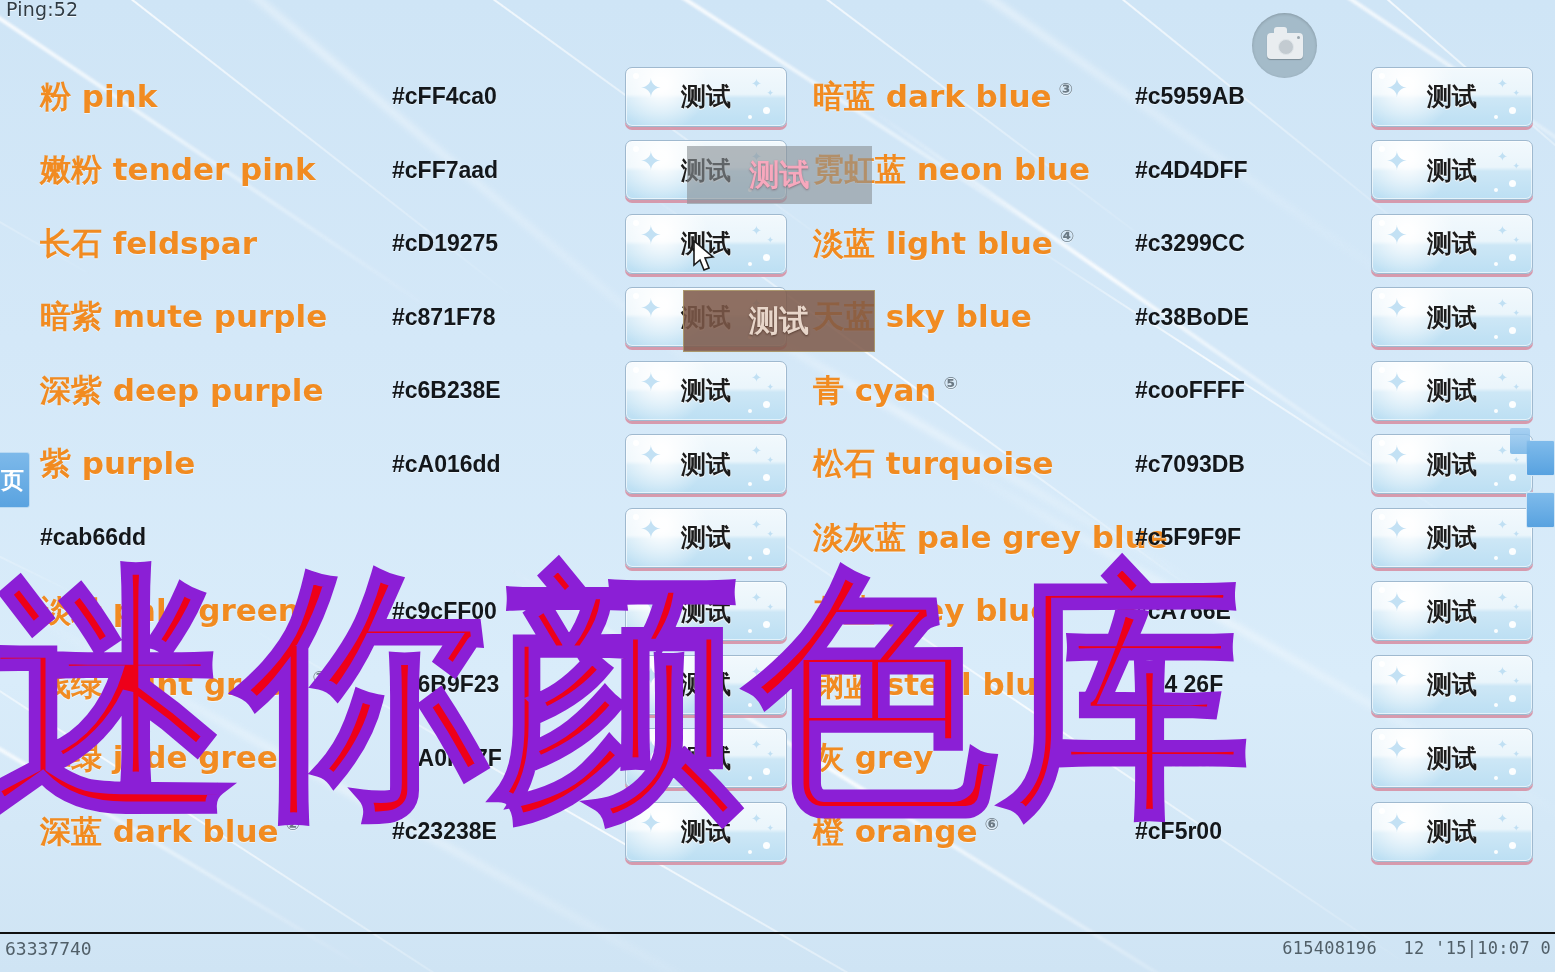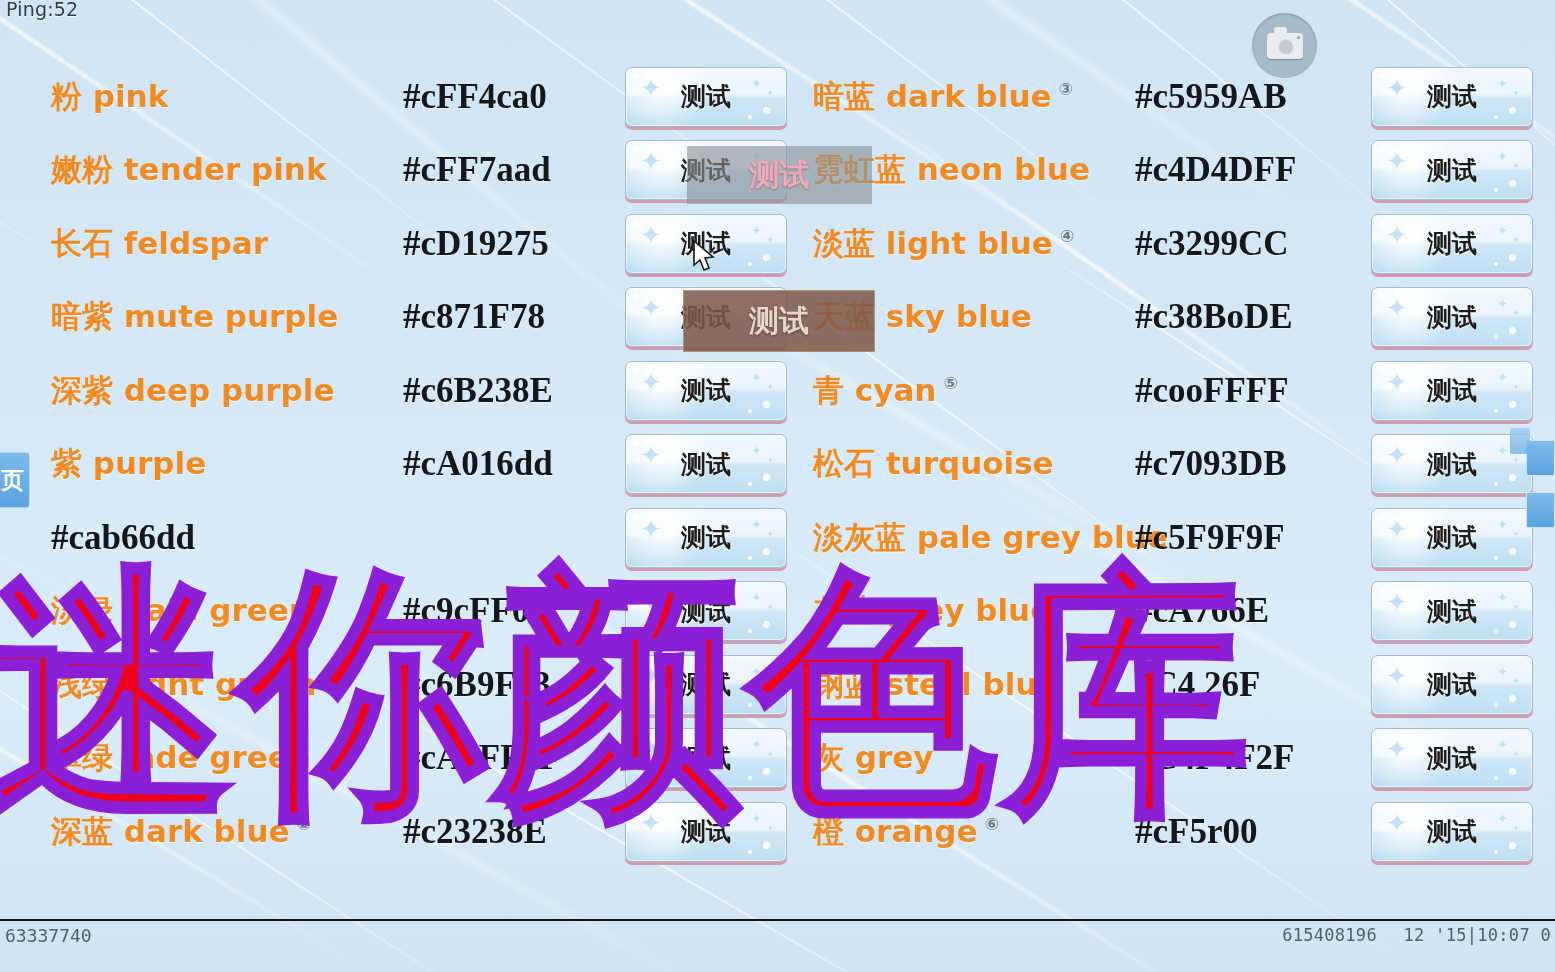--- a/index.html
+++ b/index.html
@@ -47,35 +47,35 @@
     position:absolute;top:-6px;left:7px;width:13px;height:7px;background:#e9edf0;border-radius:3px 3px 0 0;
   }
   #camera .cam-lens{
     position:absolute;left:11px;top:6px;width:14px;height:14px;border-radius:50%;
     background:#c3cbd1;border:1.5px solid #dfe5e9;
   }
   #camera .cam-dot{position:absolute;right:3px;top:3px;width:3px;height:3px;border-radius:50%;background:#9aa6ad;}
 
   
   .col{position:absolute;top:60px;}
-  #colA{left:51px;width:580px;}
+  #colA{left:40px;width:580px;}
   #colB{left:625px;width:520px;}
   #colC{left:1135px;width:420px;}
 
   .row{height:73.5px;display:flex;align-items:center;}
 
   .cname{
     font-size:31px;color:#F18B21;white-space:nowrap;
     text-shadow:0 1px 0 rgba(255,255,255,.55);
     font-family:"DejaVu Sans","Liberation Sans",sans-serif;font-weight:600;
   }
   #colA .cname{width:352px;}
   .hex{
-    font-size:35px;color:#13171b;white-space:nowrap;font-weight:700;
-    font-family:Liberation Serif, serif;
+    font-size:23px;color:#13171b;white-space:nowrap;font-weight:700;
+    font-family:Liberation Sans, sans-serif;
     text-shadow:0 1px 0 rgba(255,255,255,.5);
   }
   #colC .hex{width:232px;}
   .sup{font-size:17px;vertical-align:super;color:#6b7a85;margin-left:7px;}
 
   
   .tbtn{
     width:160px;height:58px;flex:0 0 auto;position:relative;margin-right:22px;
     border:1.5px solid #9fb9cf;border-radius:7px;
     background:
@@ -134,21 +134,21 @@
     background:linear-gradient(180deg,#7fbbeb,#58a2e0);
     border:1px solid #cfe5f6;border-radius:2px;
   }
   #edgeRight .egtop{
     position:absolute;left:0;top:-12px;width:20px;height:26px;
     background:linear-gradient(180deg,#9ccaf0,#6aaee4);border-radius:2px;opacity:.8;
   }
 
   
   #statusbar{
-    position:absolute;left:0;bottom:0;width:100%;height:53px;
+    position:absolute;left:0;bottom:0;width:100%;height:40px;
     border-top:2px solid #111;box-sizing:border-box;text-align:right;
   }
   #statusbar .sleft{
     position:absolute;left:5px;top:4px;font-size:18px;color:#3b4850;
     font-family:"DejaVu Sans Mono","Liberation Mono",monospace;opacity:.85;
   }
   #statusbar .sright{
     position:absolute;right:4px;top:4px;font-size:17px;color:#3b4850;
     font-family:"DejaVu Sans Mono","Liberation Mono",monospace;opacity:.85;
     white-space:nowrap;letter-spacing:.3px;

